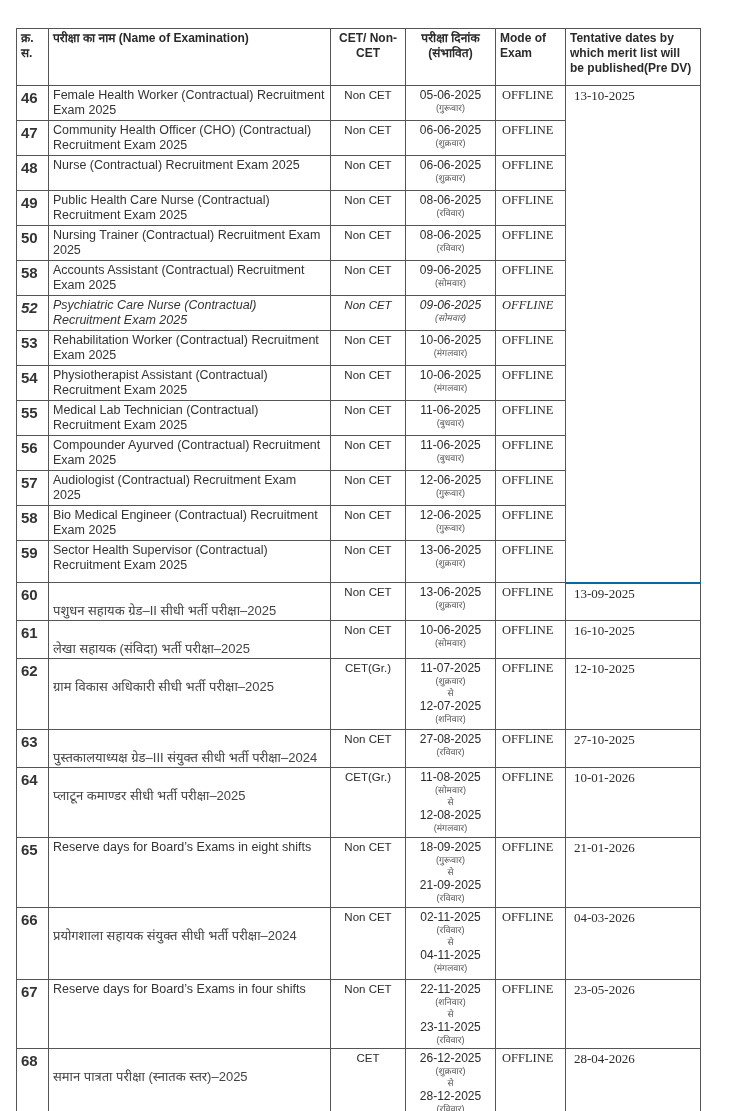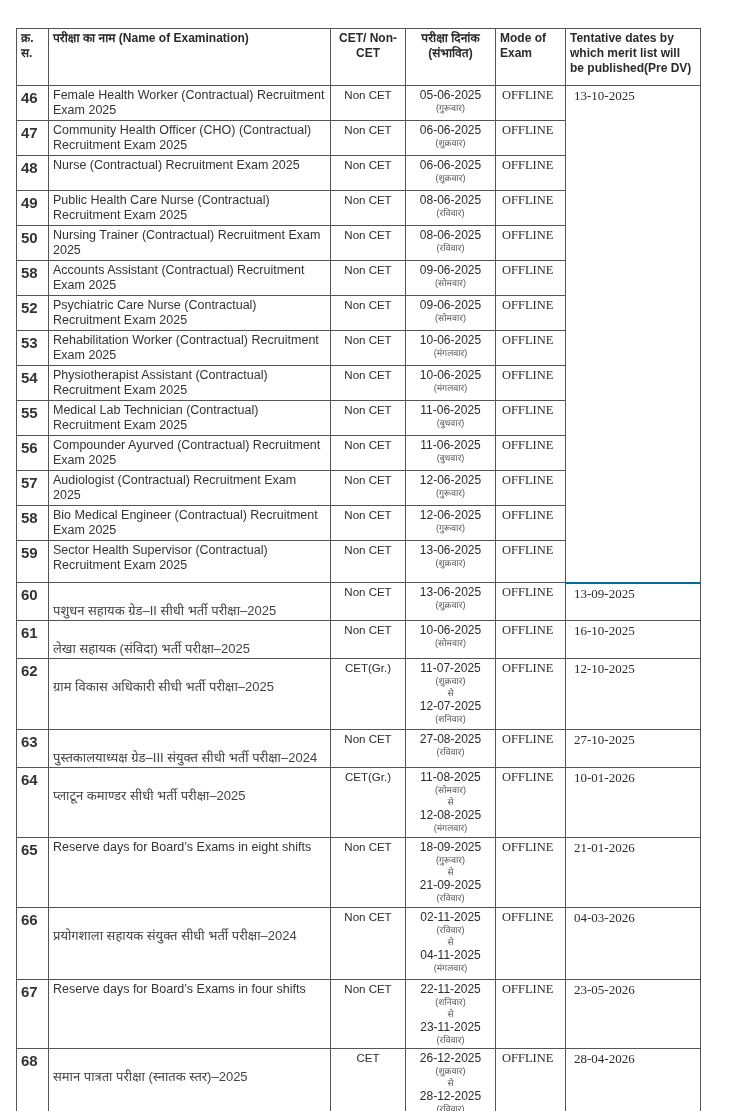--- a/index.html
+++ b/index.html
@@ -101,21 +101,21 @@
       <tr style="height: 35px;">
         <td class="sno">58</td>
         <td class="name">Accounts Assistant (Contractual) Recruitment Exam 2025</td>
         <td class="cet">Non CET</td>
         <td class="date">
           <span class="d">09-06-2025</span>
           <span class="day">(सोमवार)</span>
         </td>
         <td class="mode">OFFLINE</td>
       </tr>
-      <tr style="height: 35px;">
+      <tr style="height: 35px; font-style: italic;">
         <td class="sno">52</td>
         <td class="name">Psychiatric Care Nurse (Contractual) Recruitment Exam 2025</td>
         <td class="cet">Non CET</td>
         <td class="date">
           <span class="d">09-06-2025</span>
           <span class="day">(सोमवार)</span>
         </td>
         <td class="mode">OFFLINE</td>
       </tr>
       <tr style="height: 35px;">

